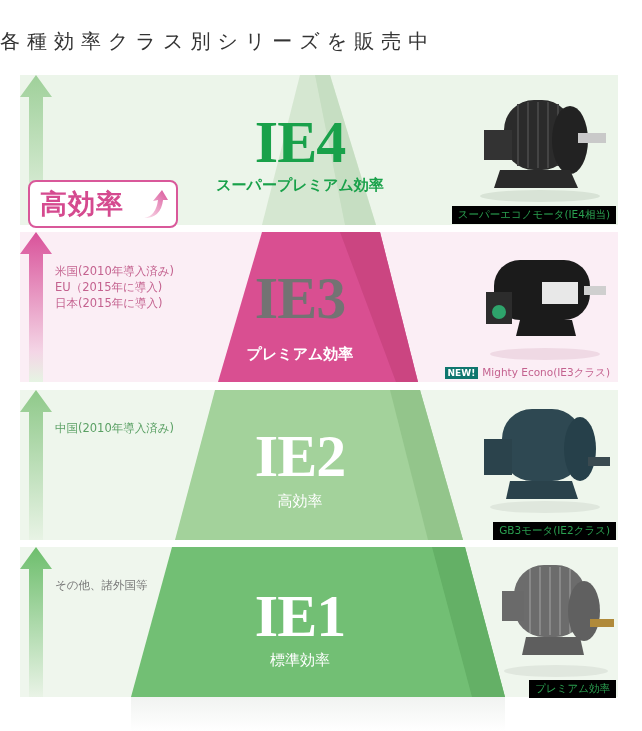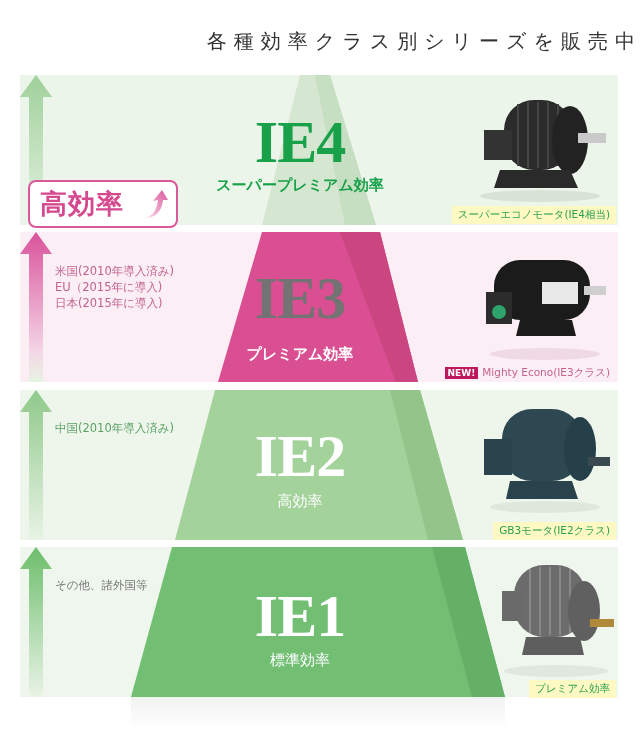--- a/index.html
+++ b/index.html
@@ -1,36 +1,36 @@
 <!DOCTYPE html>
 <html><head>
 <meta charset="utf-8">
 <style>
   html, body { margin:0; padding:0; background:#ffffff; }
   body { width:642px; height:731px; position:relative; overflow:hidden;
          font-family:"DejaVu Sans","Liberation Sans",sans-serif; }
-  .title { position:absolute; left:0; top:28px; width:642px; text-align:right;
+  .title { position:absolute; left:0; top:28px; width:642px; text-align:left;
            font-size:20px; letter-spacing:7px; color:#333; font-weight:normal; }
   .band { position:absolute; left:20px; width:598px; height:150px; }
   .b4 { top:75px;  background:#ecf5ea; }
   .b3 { top:232px; background:#fbeef5; }
   .b2 { top:390px; background:#eef6ec; }
   .b1 { top:547px; background:#eff6ed; }
   svg.pyr { position:absolute; left:0; top:0; }
   .arrow { position:absolute; left:20px; width:32px; }
   .ie-label { position:absolute; font-family:Liberation Serif, serif;
               font-weight:bold; font-size:60px; text-align:center; width:200px; letter-spacing:-1px; }
   .ie-sub { position:absolute; text-align:center; width:260px; font-size:15px; font-weight:bold; }
   .note { position:absolute; left:55px; font-size:11.5px; line-height:16px; }
-  .caption { position:absolute; font-size:10.5px; background:#fef9c3; padding:2px 6px; white-space:nowrap; }
+  .caption { position:absolute; font-size:10.5px; background:#000000; padding:2px 6px; white-space:nowrap; }
   .motor { position:absolute; }
   .badge { position:absolute; left:28px; top:180px; width:150px; height:48px; box-sizing:border-box;
            border:2px solid #d9589a; border-radius:8px; background:#fff;
            color:#d54a8f; font-size:27px; font-weight:bold; padding:4px 0 0 10px; letter-spacing:1px; }
-  .new { background:#be185d; color:#fff; font-weight:bold; font-size:9px; padding:1px 3px; margin-right:4px; }
+  .new { background:#0f766e; color:#fff; font-weight:bold; font-size:9px; padding:1px 3px; margin-right:4px; }
   .reflection { position:absolute; left:131px; top:697px; width:374px; height:34px;
                 background:linear-gradient(#f1f3f1,#ffffff); }
 </style>
 </head>
 <body>
 
 <div class="title">各種効率クラス別シリーズを販売中</div>
 
 <div class="band b4"></div>
 <div class="band b3"></div>

